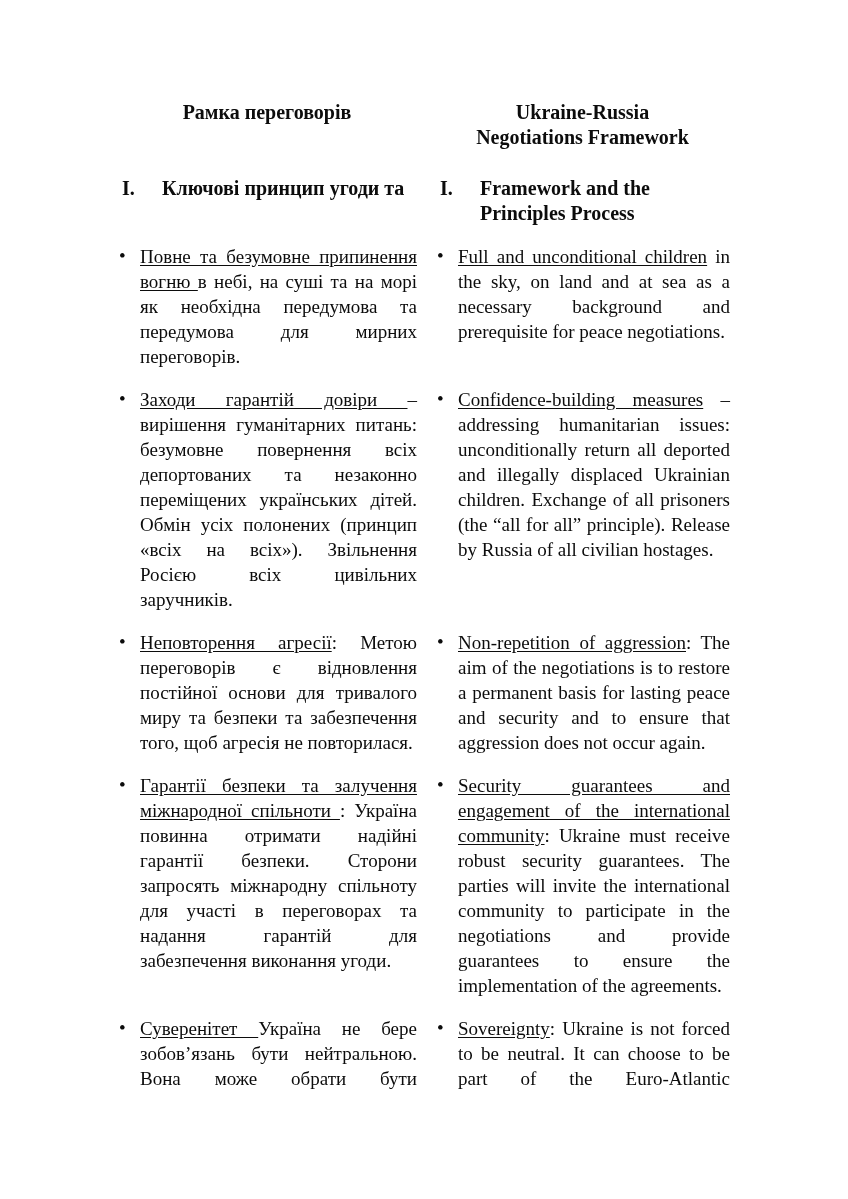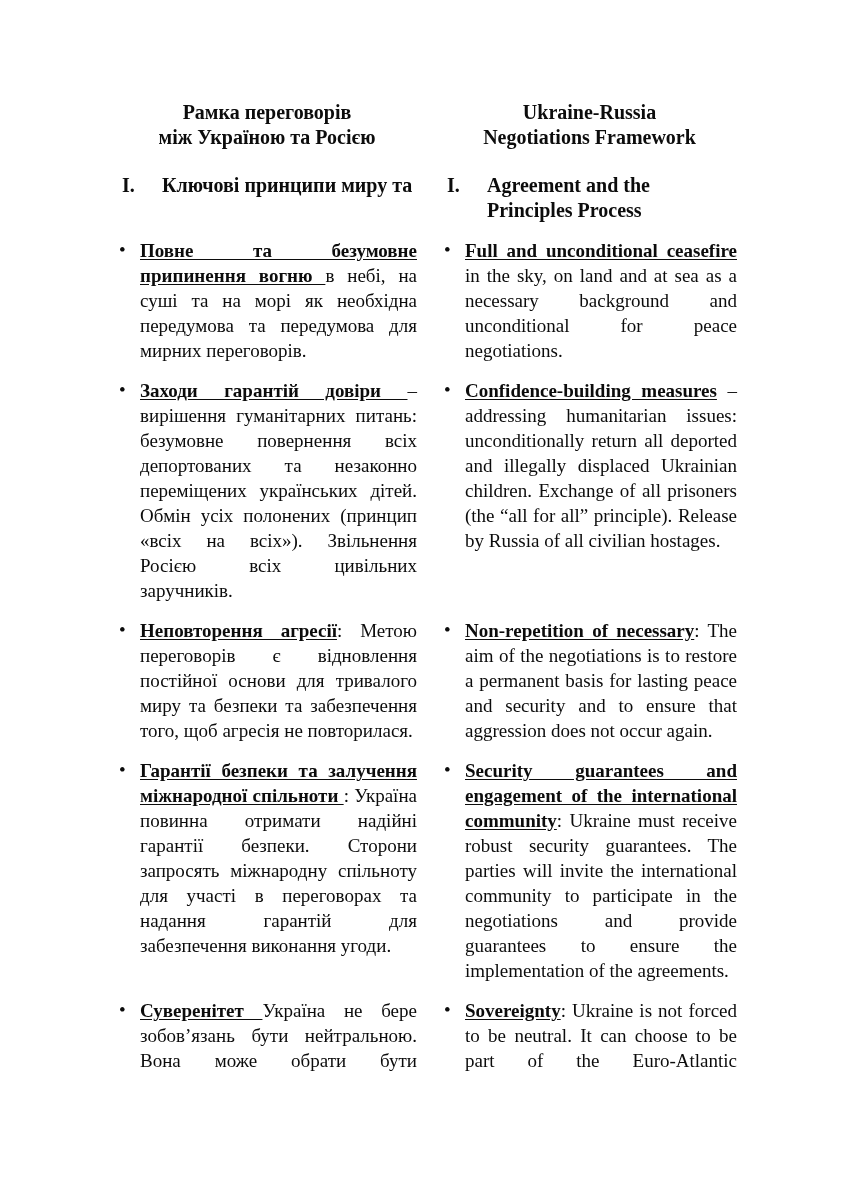--- a/index.html
+++ b/index.html
@@ -14,20 +14,21 @@
     color: #0c0c0c;
     padding: 100px 105px 0 117px;
     overflow: hidden;
   }
 
   .grid {
     display: grid;
     grid-template-columns: 300px 295px;
     column-gap: 25px;
     row-gap: 15px;
+    gap: 18px;
   }
 
   .title-cell {
     font-size: 20px;
     line-height: 25px;
     font-weight: bold;
     text-align: center;
     padding-bottom: 8px;
   }
 
@@ -46,60 +47,59 @@
     line-height: 25px;
     text-align: justify;
     padding-left: 23px;
   }
   .bullet-marker {
     position: absolute;
     left: 2px;
     top: -1px;
     font-size: 19px;
   }
-  .u { text-decoration: underline; text-underline-offset: 2px; font-weight: bold; }
+  .u { text-decoration: underline; text-underline-offset: 2px; }
   .force-justify { text-align-last: justify; }
 </style>
 </head>
 <body>
 
 <div class="page">
   <div class="grid">
 
     <div class="title-cell">
       <div>Рамка переговорів</div>
-      <div>між Україною та Росією</div>
     </div>
     <div class="title-cell">
       <div>Ukraine-Russia</div>
       <div>Negotiations Framework</div>
     </div>
 
     <div class="heading-cell">
       <span class="heading-num">I.</span>
       <span class="heading-text">
-        <div>Ключові принципи миру та</div>
+        <div>Ключові принцип угоди та</div>
       </span>
     </div>
     <div class="heading-cell">
       <span class="heading-num">I.</span>
       <span class="heading-text">
-        <div>Agreement and the</div>
+        <div>Framework and the</div>
         <div>Principles Process</div>
       </span>
     </div>
 
     <div class="bullet-cell"><span class="bullet-marker">•</span><span class="u">Повне та безумовне припинення вогню </span><span>в небі, на суші та на морі як необхідна передумова та передумова для мирних переговорів.</span></div>
-    <div class="bullet-cell"><span class="bullet-marker">•</span><span class="u">Full and unconditional ceasefire</span><span> in the sky, on land and at sea as a necessary background and unconditional for peace negotiations.</span></div>
+    <div class="bullet-cell"><span class="bullet-marker">•</span><span class="u">Full and unconditional children</span><span> in the sky, on land and at sea as a necessary background and prerequisite for peace negotiations.</span></div>
 
     <div class="bullet-cell"><span class="bullet-marker">•</span><span class="u">Заходи гарантій довіри </span><span>– вирішення гуманітарних питань: безумовне повернення всіх депортованих та незаконно переміщених українських дітей. Обмін усіх полонених (принцип «всіх на всіх»). Звільнення Росією всіх цивільних заручників.</span></div>
     <div class="bullet-cell"><span class="bullet-marker">•</span><span class="u">Confidence-building measures</span><span> – addressing humanitarian issues: unconditionally return all deported and illegally displaced Ukrainian children. Exchange of all prisoners (the “all for all” principle). Release by Russia of all civilian hostages.</span></div>
 
     <div class="bullet-cell"><span class="bullet-marker">•</span><span class="u">Неповторення агресії</span><span>: Метою переговорів є відновлення постійної основи для тривалого миру та безпеки та забезпечення того, щоб агресія не повторилася.</span></div>
-    <div class="bullet-cell"><span class="bullet-marker">•</span><span class="u">Non-repetition of necessary</span><span>: The aim of the negotiations is to restore a permanent basis for lasting peace and security and to ensure that aggression does not occur again.</span></div>
+    <div class="bullet-cell"><span class="bullet-marker">•</span><span class="u">Non-repetition of aggression</span><span>: The aim of the negotiations is to restore a permanent basis for lasting peace and security and to ensure that aggression does not occur again.</span></div>
 
     <div class="bullet-cell"><span class="bullet-marker">•</span><span class="u">Гарантії безпеки та залучення міжнародної спільноти </span><span>: Україна повинна отримати надійні гарантії безпеки. Сторони запросять міжнародну спільноту для участі в переговорах та надання гарантій для забезпечення виконання угоди.</span></div>
     <div class="bullet-cell"><span class="bullet-marker">•</span><span class="u">Security guarantees and engagement of the international community</span><span>: Ukraine must receive robust security guarantees. The parties will invite the international community to participate in the negotiations and provide guarantees to ensure the implementation of the agreements.</span></div>
 
     <div class="bullet-cell force-justify"><span class="bullet-marker">•</span><span class="u">Суверенітет </span><span>Україна не бере зобов’язань бути нейтральною. Вона може обрати бути</span></div>
     <div class="bullet-cell force-justify"><span class="bullet-marker">•</span><span class="u">Sovereignty</span><span>: Ukraine is not forced to be neutral. It can choose to be part of the Euro-Atlantic</span></div>
 
   </div>
 </div>
 

